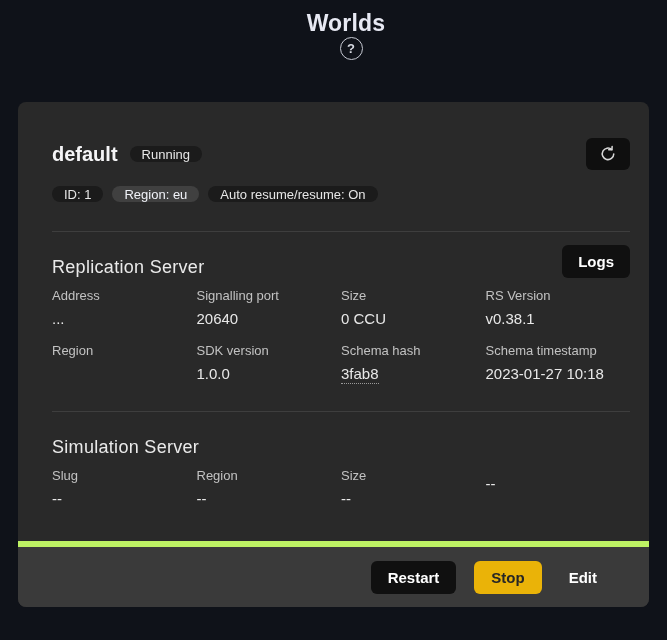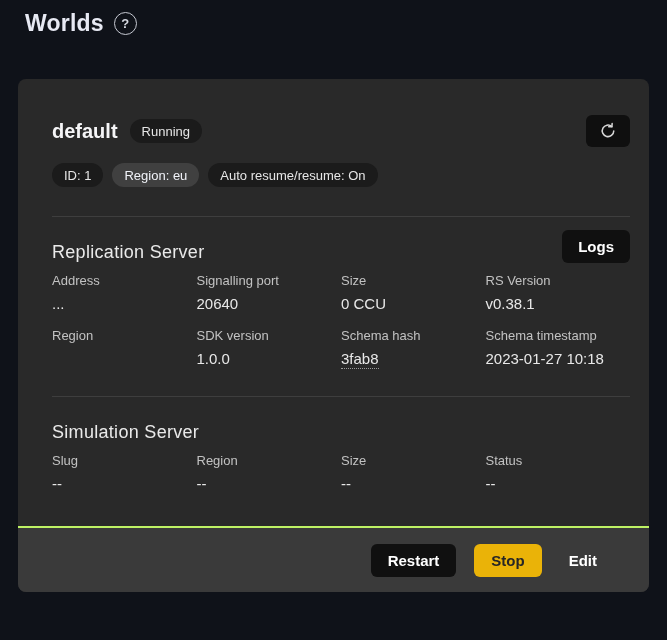--- a/index.html
+++ b/index.html
@@ -6,20 +6,21 @@
   html, body {
     width: 667px; height: 640px;
     background: #0f1219;
     font-family: "Liberation Sans", sans-serif;
     overflow: hidden;
   }
   
   .page-header {
     display: flex; align-items: center;
     padding: 10px 0 0 25px;
+    flex-direction: column;
   }
   .page-title {
     font-size: 23px; font-weight: 700;
     color: #e7e9f3; letter-spacing: 0.2px;
   }
   .help-icon {
     width: 23px; height: 23px; margin-left: 10px;
     border: 1.5px solid #c6c9d2; border-radius: 50%;
     display: flex; align-items: center; justify-content: center;
     color: #d6d9e1; font-size: 13px; font-weight: 600;
@@ -30,21 +31,21 @@
     margin: 42px 18px 0;
     background: #292929;
     border-radius: 8px;
     overflow: hidden;
   }
   .card-main { padding: 36px 19px 0 34px; }
   .card-header { display: flex; align-items: center; }
   .world-name { font-size: 20px; font-weight: 700; color: #f5f5f7; }
   .badge {
     display: inline-flex; align-items: center;
-    height: 24px; padding: 0 12px;
+    height: 16px; padding: 0 12px;
     border-radius: 12px;
     font-size: 13px; color: #e6e6e6;
     background: #1b1b1b;
     white-space: nowrap;
     text-align: right;
   }
   .badge.status { margin-left: 12px; }
   .badge.region { background: #404040; color: #f0f2f8; }
   .refresh-btn {
     margin-left: auto;
@@ -81,21 +82,21 @@
   .cell-label { font-size: 13px; color: #c2c2c2; }
   .cell-value { font-size: 15px; color: #e8e8e8; margin-top: 7px; }
   .dotted-underline {
     border-bottom: 1px dotted #9a9a9a;
     padding-bottom: 1px;
   }
   .sim-pad { padding-bottom: 34px; }
   
   .card-footer {
     background: #3a3a3a;
-    border-top: 2px solid #bef264;
+    border-top: 6px solid #bef264;
     height: 66px;
     display: flex; align-items: center; justify-content: flex-end;
     padding-right: 46px;
   }
   .btn {
     font-family: inherit; font-size: 15px; font-weight: 700;
     border: none; border-radius: 6px;
     padding: 8px 17px; cursor: pointer;
   }
   .btn-restart { background: #101010; color: #ffffff; }
@@ -189,21 +190,20 @@
       </div>
       <div class="cell">
         <div class="cell-label">Region</div>
         <div class="cell-value">--</div>
       </div>
       <div class="cell">
         <div class="cell-label">Size</div>
         <div class="cell-value">--</div>
       </div>
       <div class="cell">
-        <div class="cell-label">Status</div>
         <div class="cell-value">--</div>
       </div>
     </div>
 
   </div>
 
   <div class="card-footer">
     <button class="btn btn-restart">Restart</button>
     <button class="btn btn-stop">Stop</button>
     <button class="btn btn-edit">Edit</button>

